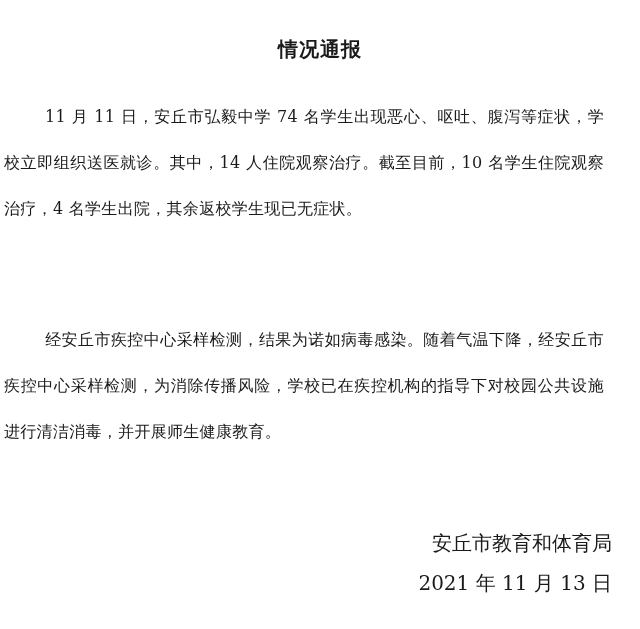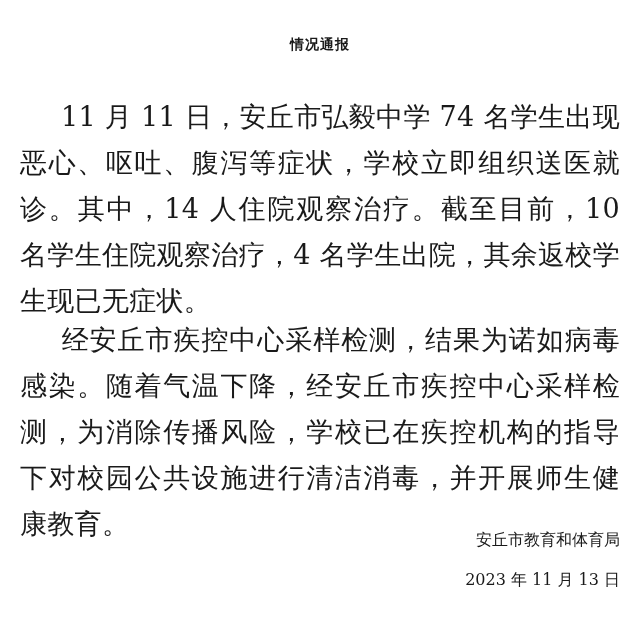--- a/index.html
+++ b/index.html
@@ -1,33 +1,33 @@
 <!DOCTYPE html>
 <html><head>
 <meta charset="utf-8">
 <style>
   html, body { margin: 0; padding: 0; background: #ffffff; }
   body { width: 640px; height: 629px; position: relative; overflow: hidden;
          font-family: "DejaVu Serif", "Liberation Serif", serif; color: #1a1a1a; }
   .title { position: absolute; top: 36px; left: 0; width: 640px; text-align: center;
-           font-size: 14px; font-weight: bold; letter-spacing: 1px; }
-  .para { position: absolute; left: 20px; width: 600px; font-size: 27px; line-height: 46px;
+           font-size: 20px; font-weight: bold; letter-spacing: 1px; }
+  .para { position: absolute; left: 4px; width: 600px; font-size: 16px; line-height: 46px;
           text-align: justify; letter-spacing: 0.3px; }
   .para .indent { display: inline-block; width: 41px; }
   .p1 { top: 94px; }
   .p2 { top: 317px; }
-  .sign { position: absolute; right: 20px; font-size: 16px; text-align: right; }
+  .sign { position: absolute; right: 28px; font-size: 20px; text-align: right; }
   .org { top: 530px; }
   .date { top: 570px; }
 </style>
 </head>
 <body>
 
 <div>
   <div class="title">情况通报</div>
 
   <div class="para p1"><span class="indent"></span><span>11 月 11 日，安丘市弘毅中学 74 名学生出现恶心、呕吐、腹泻等症状，学校立即组织送医就诊。其中，14 人住院观察治疗。截至目前，10 名学生住院观察治疗，4 名学生出院，其余返校学生现已无症状。</span></div>
 
   <div class="para p2"><span class="indent"></span><span>经安丘市疾控中心采样检测，结果为诺如病毒感染。随着气温下降，经安丘市疾控中心采样检测，为消除传播风险，学校已在疾控机构的指导下对校园公共设施进行清洁消毒，并开展师生健康教育。</span></div>
 
   <div class="sign org">安丘市教育和体育局</div>
-  <div class="sign date">2023 年 11 月 13 日</div>
+  <div class="sign date">2021 年 11 月 13 日</div>
 </div>
 
 </body></html>

